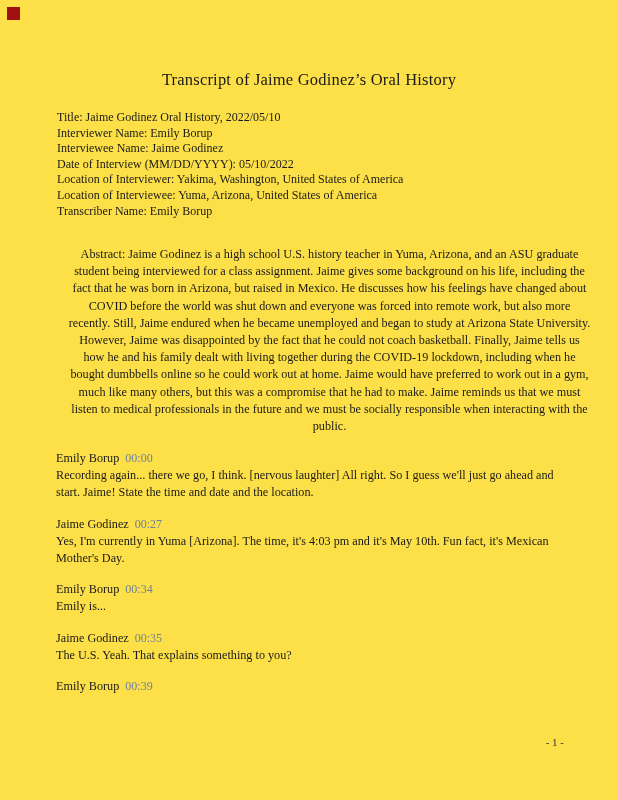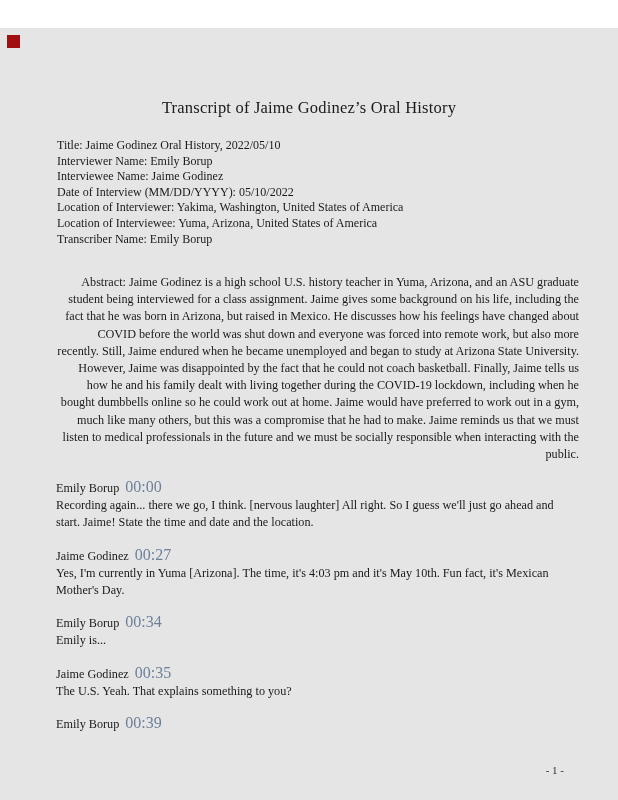--- a/index.html
+++ b/index.html
@@ -4,21 +4,21 @@
 <style>
   html, body { margin: 0; padding: 0; }
   body {
     width: 618px; height: 800px;
     background: #ffffff;
     font-family: "Liberation Serif", "DejaVu Serif", serif;
     color: #1a1a1a;
     position: relative;
     overflow: hidden;
   }
-  .page { position: absolute; inset: 0; background: #e5e5e5; margin-top: 28px; }
+  .page { position: absolute; inset: 0; background: #fde047; }
 
   .marker {
     position: absolute; left: 7px; top: 7px;
     width: 13px; height: 13px;
     background: #a01010;
   }
 
   .title {
     position: absolute; top: 70px; left: 0;
     width: 618px; text-align: center;
@@ -26,37 +26,37 @@
     margin: 0; letter-spacing: 0.2px;
   }
 
   .meta {
     position: absolute; left: 57px; top: 110px;
     width: 505px;
     font-size: 12px; line-height: 15.6px;
   }
 
   .abstract {
-    position: absolute; left: 56px; top: 246px;
+    position: absolute; left: 68px; top: 246px;
     width: 523px; margin: 0;
     font-size: 12.2px; line-height: 17.2px;
-    text-align: right;
+    text-align: center;
   }
 
   .dialogue {
     position: absolute; left: 56px; top: 450px;
     width: 523px;
     font-size: 12.2px; line-height: 17.2px;
   }
   .block { margin-bottom: 14px; }
   .speaker { font-weight: normal; }
   .timestamp {
     color: #6d8099;
     margin-left: 6px;
-    font-size: 16px;
+    font-size: 12px;
     text-decoration: none;
     cursor: pointer;
   }
   .utterance { white-space: normal; }
 
   .footer {
     position: absolute; top: 736px; right: 54px;
     font-size: 11px; color: #333333;
   }
 </style>

